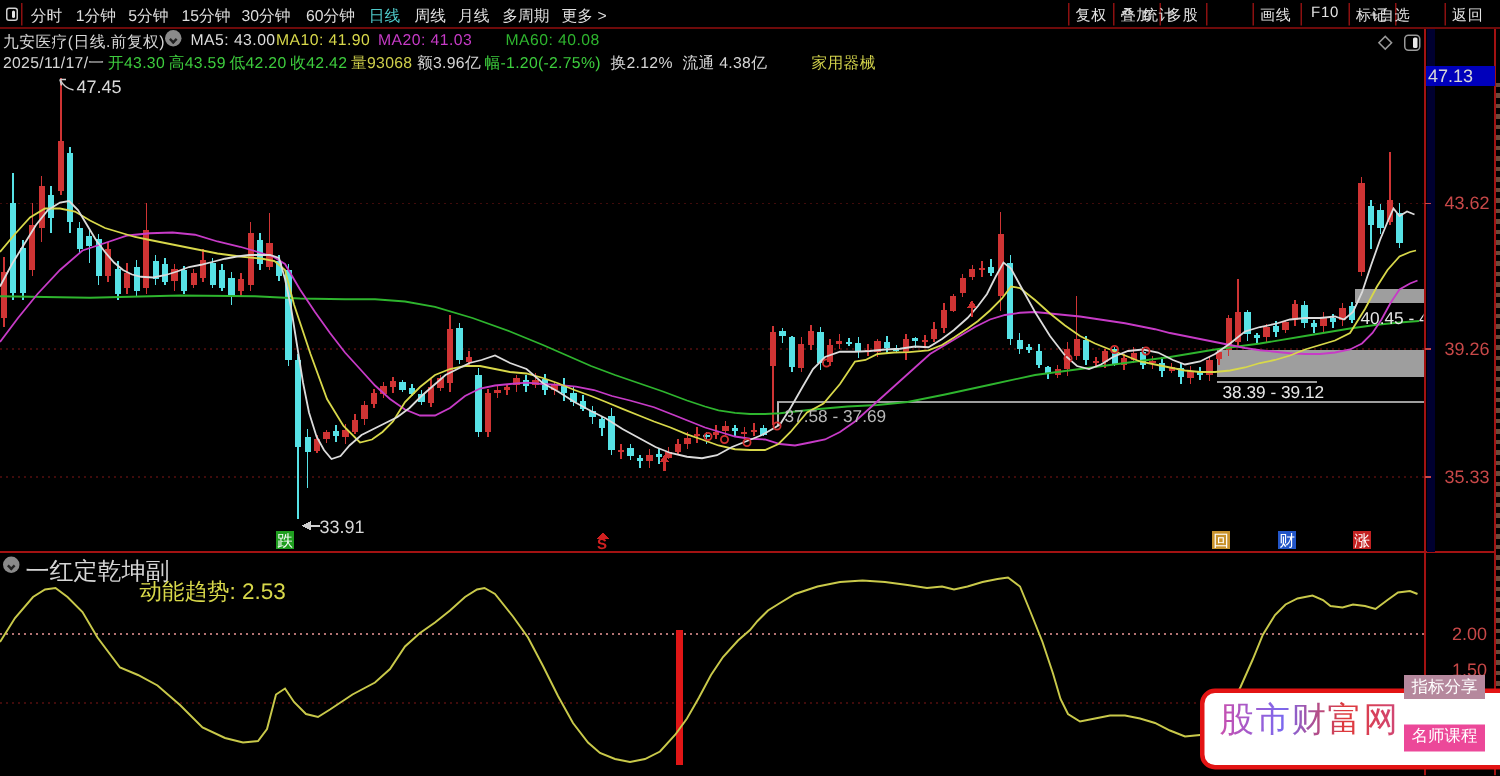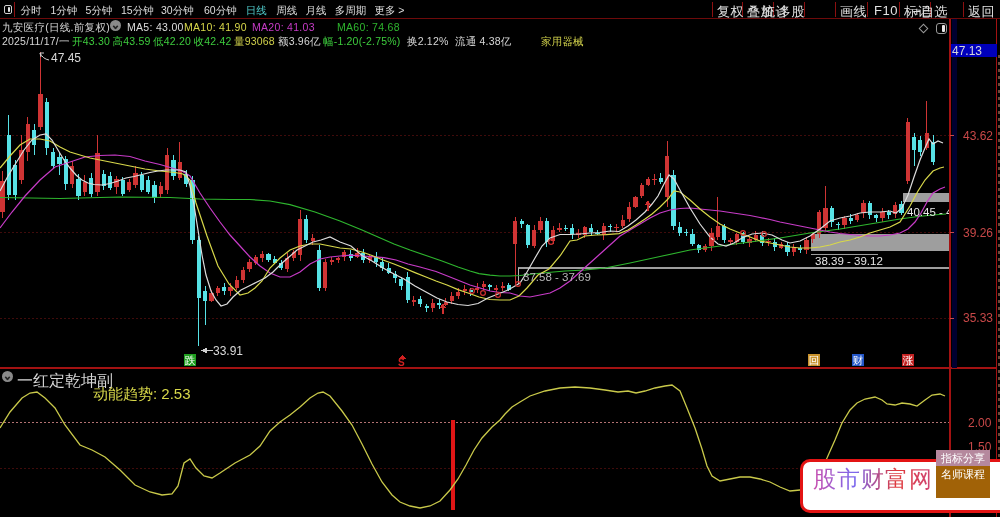--- a/index.html
+++ b/index.html
@@ -2,21 +2,21 @@
 <html><head><meta charset="utf-8">
 <style>
 *{margin:0;padding:0;box-sizing:border-box}
 html,body{width:1000px;height:517px;background:#000;overflow:hidden;
  font-family:"Liberation Sans",sans-serif;}
 .abs{position:absolute}
 #page{position:relative;width:1000px;height:517px;background:#000}
 .mi{position:absolute;top:4px;font-size:10.5px;color:#dedede}
 .r2{position:absolute;top:21px;font-size:10.5px;letter-spacing:0.3px}
 .r3{position:absolute;top:35px;font-size:10.5px;letter-spacing:0.2px}
-.btn{position:absolute;top:3px;font-size:13px;color:#e2e2e2;letter-spacing:0.5px}
+.btn{position:absolute;top:3px;font-size:10px;color:#e2e2e2;letter-spacing:0.5px}
 .sep{position:absolute;top:2px;width:1px;height:15px;background:#8c1010}
 </style></head>
 <body>
 <div id="page">
 
 <div class="abs" style="left:3.5px;top:4.5px;width:8px;height:9.5px;border:1px solid #cfcfcf;border-radius:2px"></div>
 <div class="abs" style="left:7.5px;top:6.5px;width:2.5px;height:5.5px;background:#e8e8e8;border-radius:1px"></div>
 <div class="sep" style="left:14px"></div>
 <span class="mi" style="left:20.5px">分时</span>
 <span class="mi" style="left:50.5px">1分钟</span>
@@ -47,21 +47,21 @@
 <span class="btn" style="left:904px">标记</span>
 <span class="btn" style="left:913px">+自选</span>
 <span class="btn" style="left:968px">返回</span>
 
 <span class="r2" style="left:2px;color:#d6d6d6">九安医疗(日线.前复权)</span>
 <div class="abs" style="left:110px;top:20px;width:11px;height:11px;border-radius:50%;background:#8a8a8a"></div>
 <div class="abs" style="left:113px;top:23.5px;width:5px;height:5px;border-left:2px solid #222;border-bottom:2px solid #222;transform:rotate(-45deg) scale(.8)"></div>
 <span class="r2" style="left:127px;color:#dedede">MA5: 43.00</span>
 <span class="r2" style="left:184px;color:#d8d84a">MA10: 41.90</span>
 <span class="r2" style="left:252px;color:#c73bc7">MA20: 41.03</span>
-<span class="r2" style="left:337px;color:#2eb52e">MA60: 74.68</span>
+<span class="r2" style="left:337px;color:#2eb52e">MA60: 40.08</span>
 <div class="abs" style="left:920px;top:25px;width:7px;height:7px;border:1px solid #9a9a9a;transform:rotate(45deg)"></div>
 <div class="abs" style="left:936px;top:23px;width:11px;height:11px;border:1px solid #9a9a9a;border-radius:3px"></div>
 <div class="abs" style="left:942px;top:25px;width:3px;height:7px;background:#e8e8e8;border-radius:1px"></div>
 
 <span class="r3" style="left:2px;color:#d6d6d6">2025/11/17/一</span>
 <span class="r3" style="left:72px;color:#3dcc3d">开43.30</span>
 <span class="r3" style="left:112.5px;color:#3dcc3d">高43.59</span>
 <span class="r3" style="left:153px;color:#3dcc3d">低42.20</span>
 <span class="r3" style="left:193.5px;color:#3dcc3d">收42.42</span>
 <span class="r3" style="left:234px;color:#cfcf4a">量93068</span>
@@ -436,13 +436,13 @@
 </svg>
 
 <div class="abs" style="left:2px;top:371px;width:11px;height:11px;border-radius:50%;background:#8a8a8a"></div>
 <div class="abs" style="left:5px;top:374.5px;width:5px;height:5px;border-left:2px solid #222;border-bottom:2px solid #222;transform:rotate(-45deg) scale(.8)"></div>
 <span class="abs" style="left:17px;top:371px;font-size:16px;color:#d6d6d6">一红定乾坤副</span>
 <span class="abs" style="left:93px;top:385px;font-size:15px;color:#d8d84a">动能趋势: 2.53</span>
 
 <div class="abs" style="left:800px;top:459px;width:210px;height:54px;background:#fff;border:3px solid #e31414;border-radius:10px"></div>
 <span class="abs" style="left:813px;top:464px;font-size:23px;font-weight:normal;letter-spacing:1px;background:linear-gradient(90deg,#c94fae,#7b68ee 35%,#e03838 70%,#d04878);-webkit-background-clip:text;background-clip:text;color:transparent">股市财富网</span>
 <div class="abs" style="left:936px;top:450px;width:54px;height:16px;background:#b5889d;color:#fff;font-size:11px;text-align:center;line-height:16px">指标分享</div>
-<div class="abs" style="left:936px;top:466px;width:54px;height:32px;background:#a16207;color:#fff;font-size:11px;text-align:center;line-height:16px">名师课程</div>
+<div class="abs" style="left:936px;top:483px;width:54px;height:18px;background:#ec4899;color:#fff;font-size:11px;text-align:center;line-height:16px">名师课程</div>
 </div>
 </body></html>

